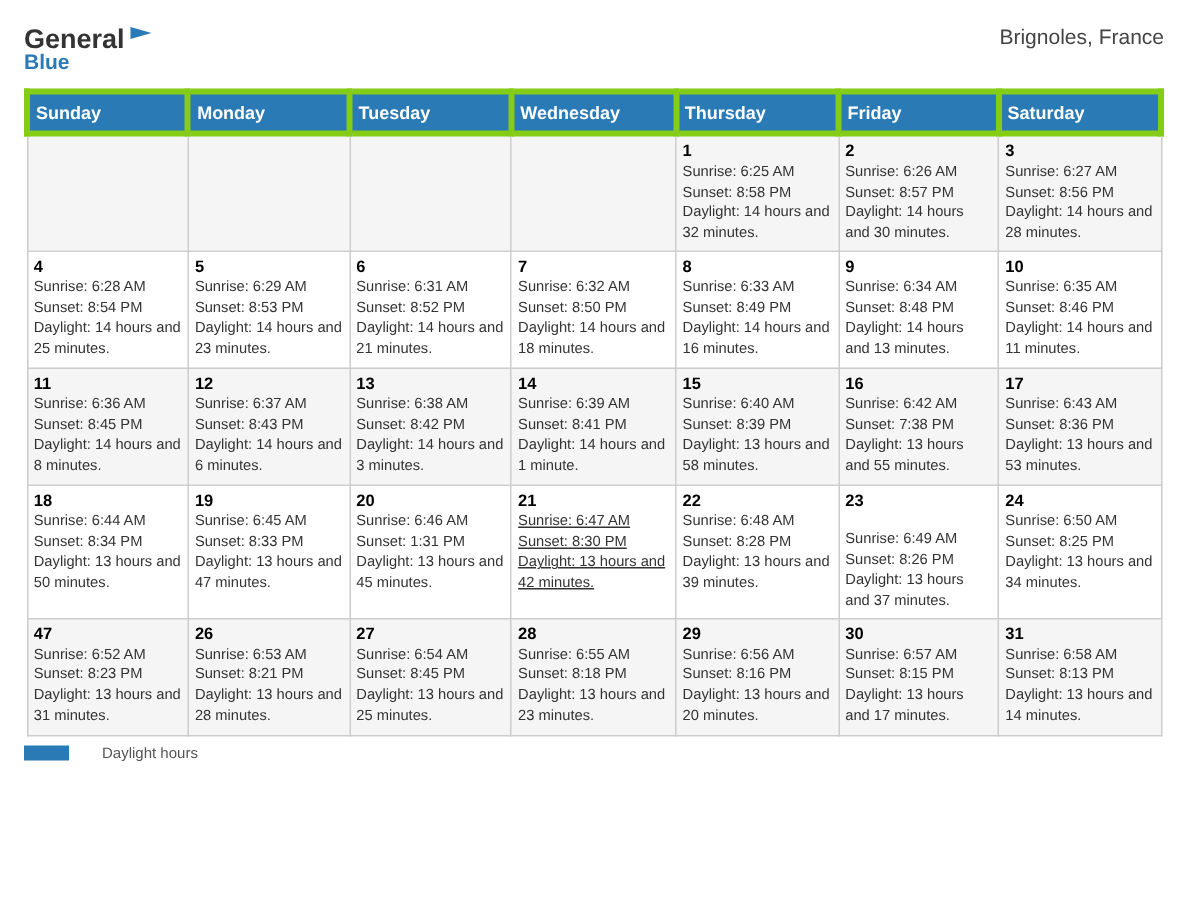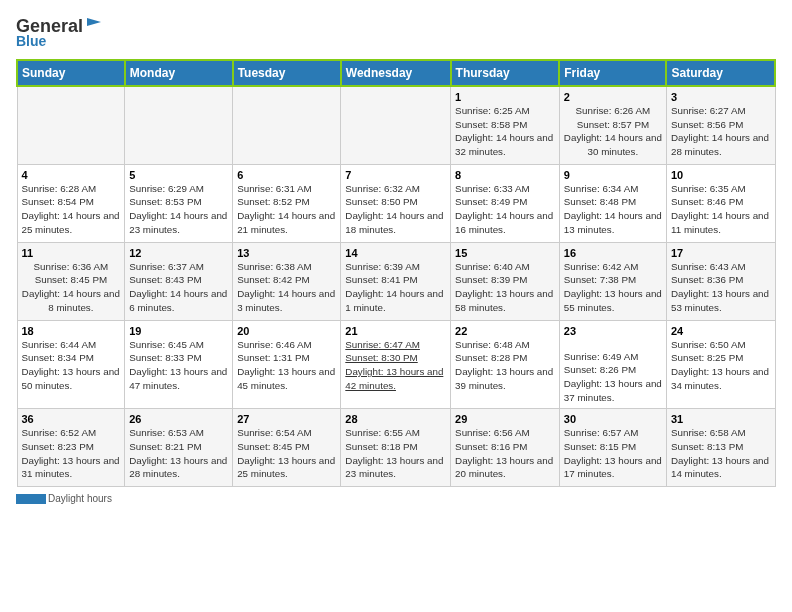--- a/index.html
+++ b/index.html
@@ -43,21 +43,21 @@
       border-collapse: collapse;
       font-size: 10.5px;
     }
     .calendar th {
       background-color: #2a7ab5;
       color: #fff;
       padding: 5px 4px;
       text-align: left;
       font-size: 12px;
       font-weight: bold;
-      border: 2px solid #84cc16;
+      border: 4px solid #84cc16;
     }
     .calendar td {
       border: 1px solid #ccc;
       padding: 4px 4px;
       vertical-align: top;
       width: 113px;
       height: 78px;
       background: #fff;
     }
     .calendar tr:nth-child(odd) td {
@@ -79,21 +79,21 @@
     }
     .empty-cell {
       background: #f5f5f5 !important;
     }
     .footer {
       margin-top: 6px;
       font-size: 10px;
       color: #555;
       display: flex;
       align-items: center;
-      gap: 2px;
+      gap: 22px;
     }
     .footer-swatch {
       width: 30px;
       height: 10px;
       background: #2a7ab5;
       display: inline-block;
     }
   </style>
 </head>
 <body>
@@ -105,20 +105,21 @@
         <div style="display:flex;align-items:center;">
           <span class="logo-general" style="font-size:18px;font-weight:bold;color:#333;">General</span>
           <svg width="18" height="18" viewBox="0 0 18 18" style="margin-left:2px;margin-top:-4px;">
             <polygon points="2,2 16,6 2,10" fill="#2a7ab5"></polygon>
           </svg>
         </div>
         <div style="color:#2a7ab5;font-size:14px;font-weight:bold;margin-top:-4px;">Blue</div>
       </div>
     </div>
     <div class="title-area">
+      <div class="location">Brignoles, France</div>
     </div>
   </div>
 
   <table class="calendar">
     <thead>
       <tr>
         <th>Sunday</th>
         <th>Monday</th>
         <th>Tuesday</th>
         <th>Wednesday</th>
@@ -134,21 +135,21 @@
           <td class="empty-cell"></td>
           <td class="empty-cell"></td>
           <td>
             <span class="day-num">1</span>
             <div class="day-info" style="white-space: pre-line;">Sunrise: 6:25 AM
 Sunset: 8:58 PM
 Daylight: 14 hours and 32 minutes.</div>
           </td>
           <td>
             <span class="day-num">2</span>
-            <div class="day-info" style="white-space: pre-line; text-align: center;">Sunrise: 6:26 AM
+            <div class="day-info" style="white-space: pre-line;">Sunrise: 6:26 AM
 Sunset: 8:57 PM
 Daylight: 14 hours and 30 minutes.</div>
           </td>
           <td>
             <span class="day-num">3</span>
             <div class="day-info" style="white-space: pre-line;">Sunrise: 6:27 AM
 Sunset: 8:56 PM
 Daylight: 14 hours and 28 minutes.</div>
           </td>
         </tr>
@@ -192,21 +193,21 @@
           <td>
             <span class="day-num">10</span>
             <div class="day-info" style="white-space: pre-line;">Sunrise: 6:35 AM
 Sunset: 8:46 PM
 Daylight: 14 hours and 11 minutes.</div>
           </td>
         </tr>
         <tr>
           <td>
             <span class="day-num">11</span>
-            <div class="day-info" style="white-space: pre-line; text-align: center;">Sunrise: 6:36 AM
+            <div class="day-info" style="white-space: pre-line;">Sunrise: 6:36 AM
 Sunset: 8:45 PM
 Daylight: 14 hours and 8 minutes.</div>
           </td>
           <td>
             <span class="day-num">12</span>
             <div class="day-info" style="white-space: pre-line;">Sunrise: 6:37 AM
 Sunset: 8:43 PM
 Daylight: 14 hours and 6 minutes.</div>
           </td>
           <td>
@@ -279,21 +280,21 @@
           </td>
           <td>
             <span class="day-num">24</span>
             <div class="day-info" style="white-space: pre-line;">Sunrise: 6:50 AM
 Sunset: 8:25 PM
 Daylight: 13 hours and 34 minutes.</div>
           </td>
         </tr>
         <tr>
           <td>
-            <span class="day-num">36</span>
+            <span class="day-num">47</span>
             <div class="day-info" style="white-space: pre-line;">Sunrise: 6:52 AM
 Sunset: 8:23 PM
 Daylight: 13 hours and 31 minutes.</div>
           </td>
           <td>
             <span class="day-num">26</span>
             <div class="day-info" style="white-space: pre-line;">Sunrise: 6:53 AM
 Sunset: 8:21 PM
 Daylight: 13 hours and 28 minutes.</div>
           </td>

